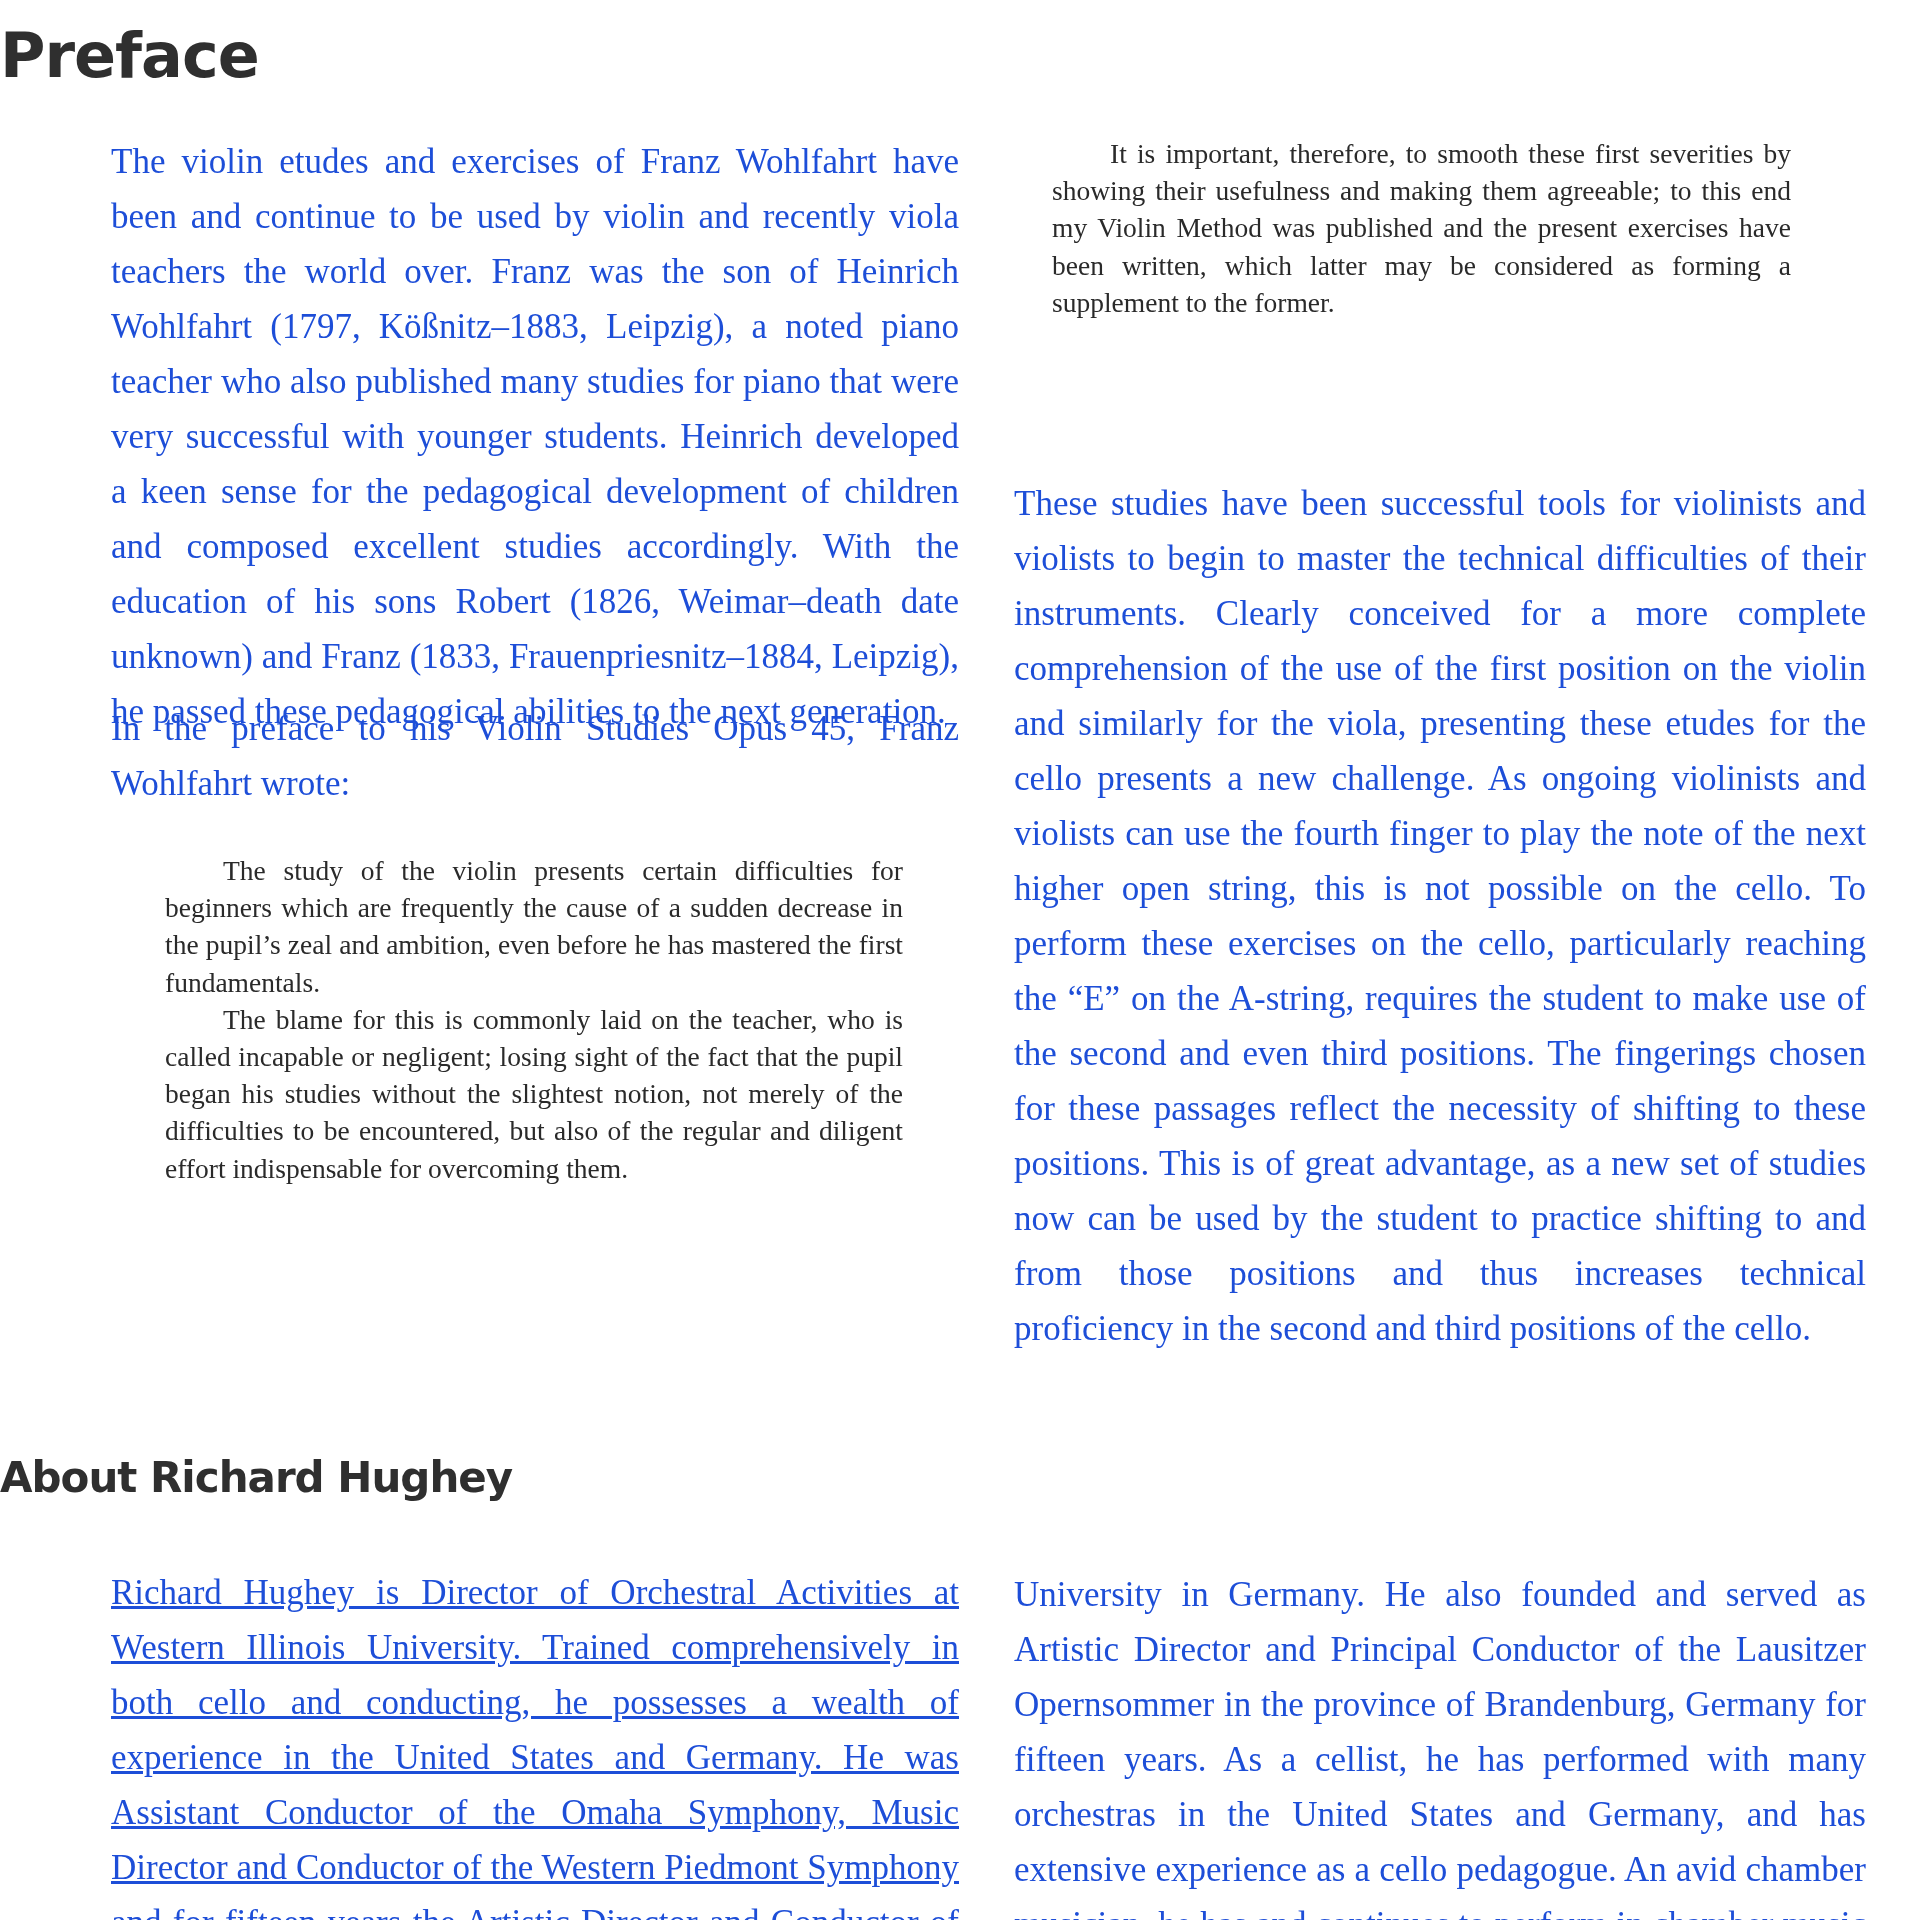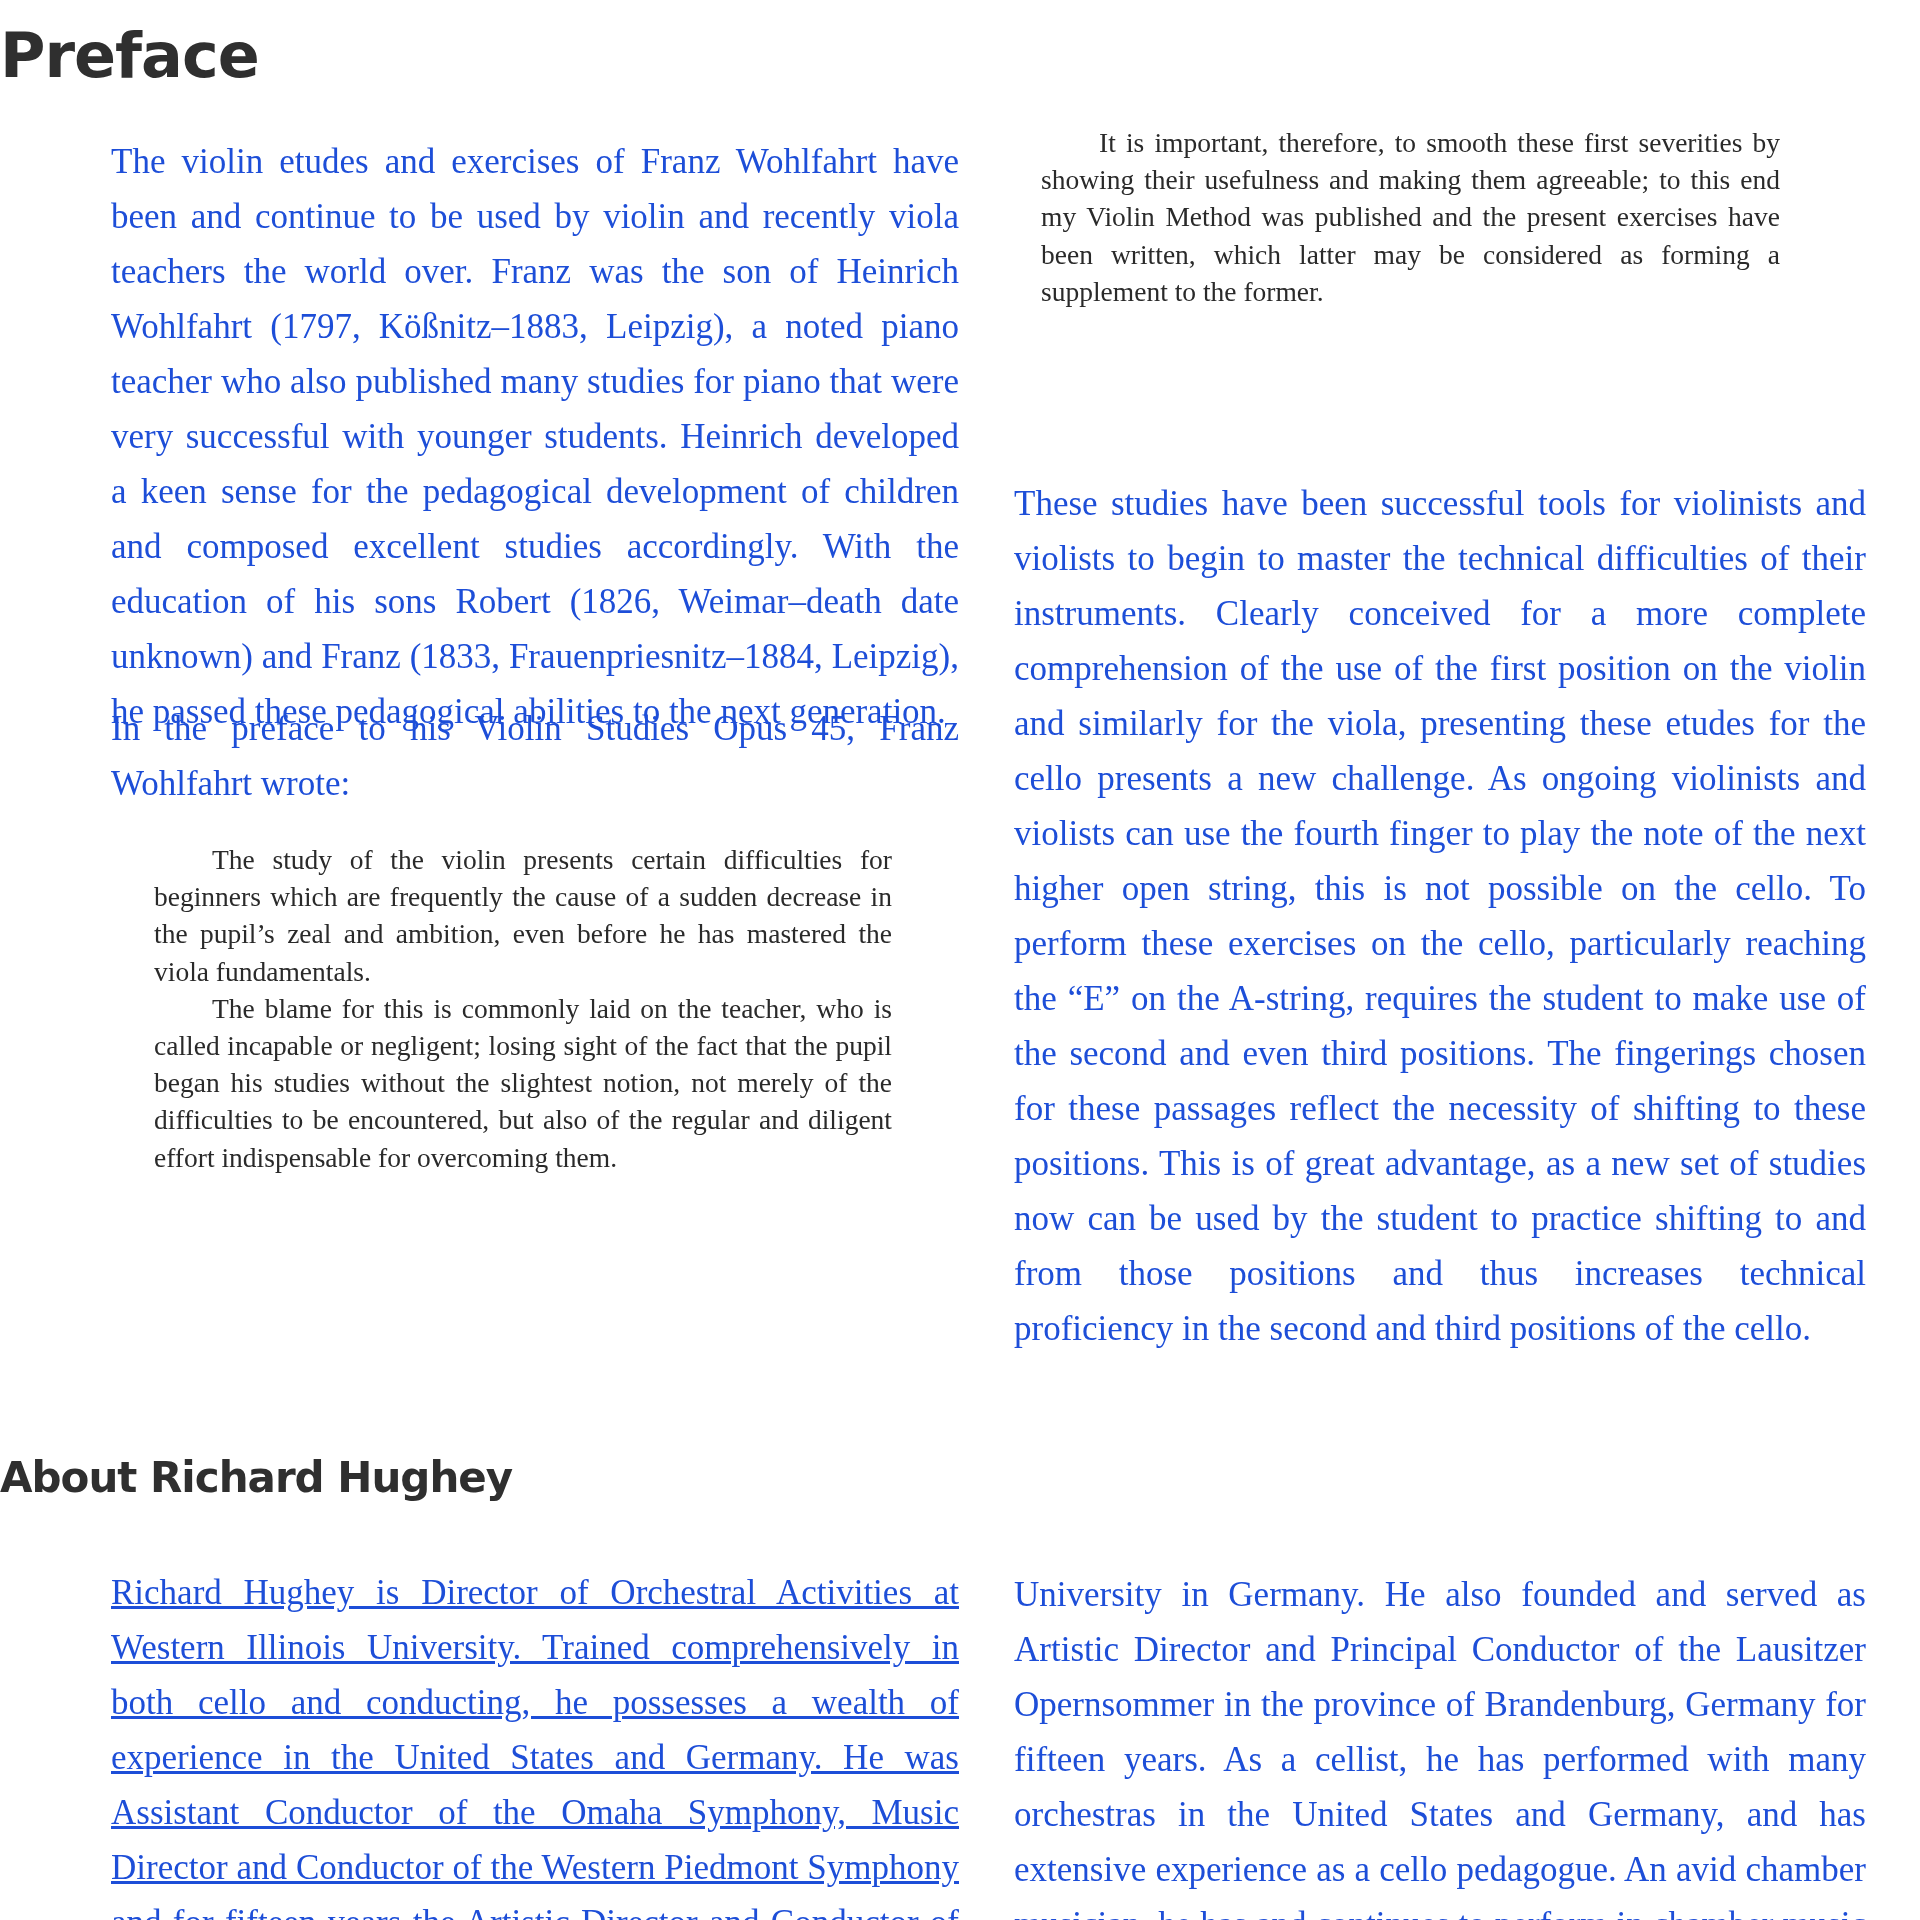--- a/index.html
+++ b/index.html
@@ -43,21 +43,21 @@
     text-align: justify;
     margin: 16px;
     color: #1d4ed8;
     hyphens: none;
   }
   .quote-text {
     position: absolute;
     font-size: 27.5px;
     line-height: 37.2px;
     text-align: justify;
-    margin: 4px;
+    margin: 15px;
     color: #2a2a2a;
   }
   .quote-text p {
     margin: 0;
     text-indent: 58px;
   }
   .col-left { left: 95px; width: 848px; }
   .col-right { left: 998px; width: 852px; }
 
   #p1 { top: 118px; }
@@ -71,21 +71,21 @@
 </head>
 <body>
 
 <h1 id="preface-title" class="heading">Preface</h1>
 
 <p id="p1" class="body-text col-left">The violin etudes and exercises of Franz Wohlfahrt have been and continue to be used by violin and recently viola teachers the world over. Franz was the son of Heinrich Wohlfahrt (1797, Kößnitz–1883, Leipzig), a noted piano teacher who also published many studies for piano that were very successful with younger students. Heinrich developed a keen sense for the pedagogical development of children and composed excellent studies accordingly. With the education of his sons Robert (1826, Weimar–death date unknown) and Franz (1833, Frauenpriesnitz–1884, Leipzig), he passed these pedagogical abilities to the next generation.</p>
 
 <p id="p2" class="body-text col-left">In the preface to his Violin Studies Opus 45, Franz Wohlfahrt wrote:</p>
 
 <div id="quote-left" class="quote-text">
-  <p>The study of the violin presents certain difficulties for beginners which are frequently the cause of a sudden decrease in the pupil’s zeal and ambition, even before he has mastered the viola fundamentals.</p>
+  <p>The study of the violin presents certain difficulties for beginners which are frequently the cause of a sudden decrease in the pupil’s zeal and ambition, even before he has mastered the first fundamentals.</p>
   <p>The blame for this is commonly laid on the teacher, who is called incapable or negligent; losing sight of the fact that the pupil began his studies without the slightest notion, not merely of the difficulties to be encountered, but also of the regular and diligent effort indispensable for overcoming them.</p>
 </div>
 
 <div id="quote-right" class="quote-text">
   <p>It is important, therefore, to smooth these first severities by showing their usefulness and making them agreeable; to this end my Violin Method was published and the present exercises have been written, which latter may be considered as forming a supplement to the former.</p>
 </div>
 
 <p id="p3" class="body-text col-right">These studies have been successful tools for violinists and violists to begin to master the technical difficulties of their instruments. Clearly conceived for a more complete comprehension of the use of the first position on the violin and similarly for the viola, presenting these etudes for the cello presents a new challenge. As ongoing violinists and violists can use the fourth finger to play the note of the next higher open string, this is not possible on the cello. To perform these exercises on the cello, particularly reaching the “E” on the A-string, requires the student to make use of the second and even third positions. The fingerings chosen for these passages reflect the necessity of shifting to these positions. This is of great advantage, as a new set of studies now can be used by the student to practice shifting to and from those positions and thus increases technical proficiency in the second and third positions of the cello.</p>
 
 <h1 id="about-title" class="heading">About Richard Hughey</h1>

